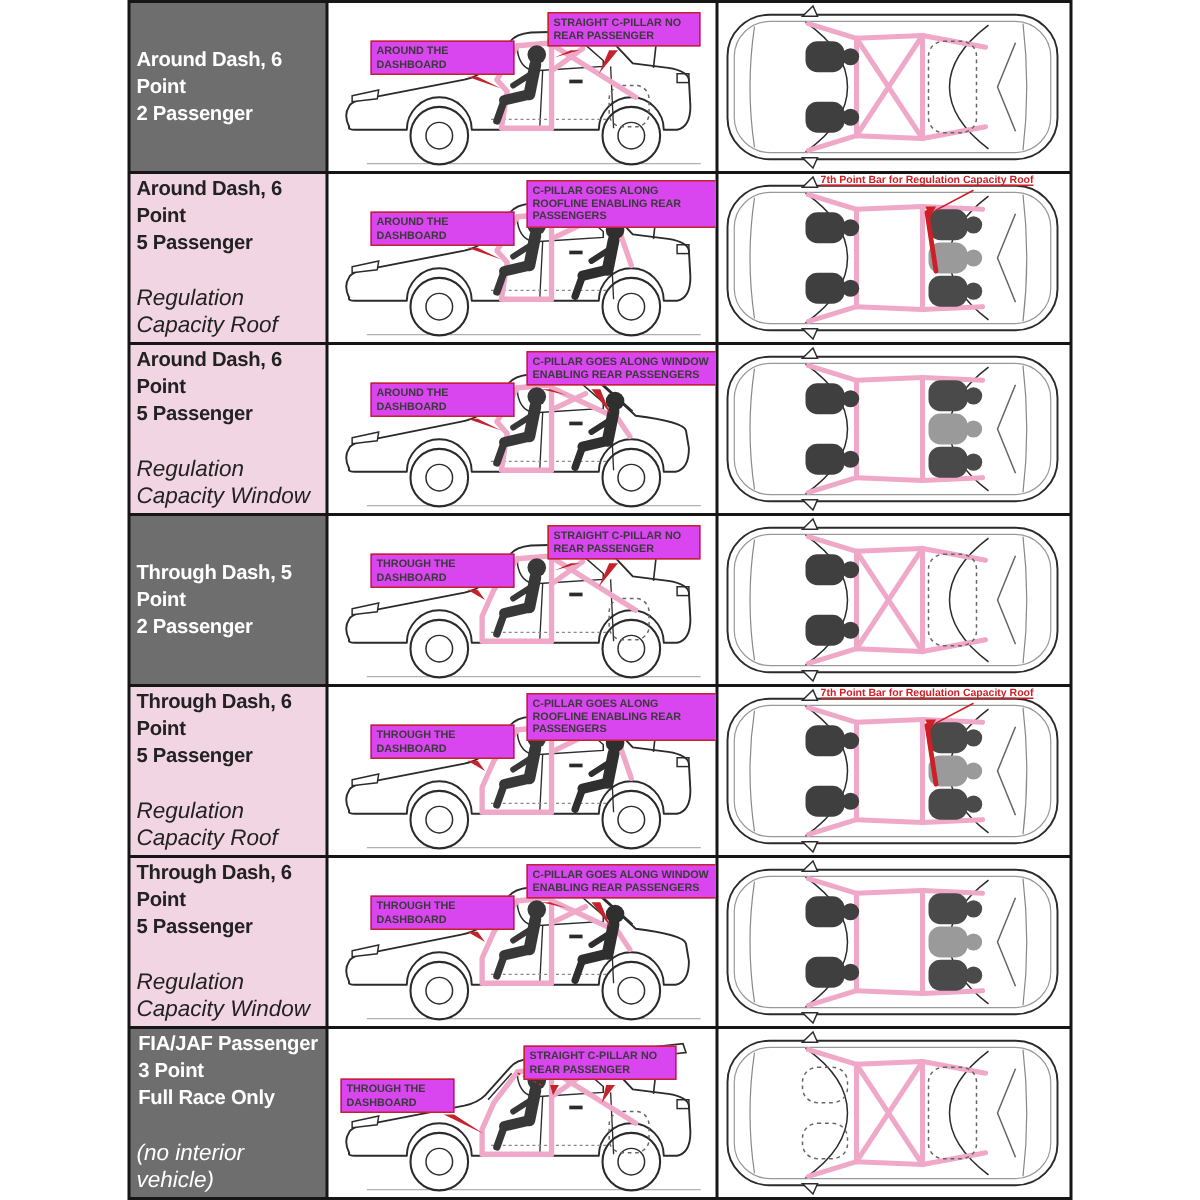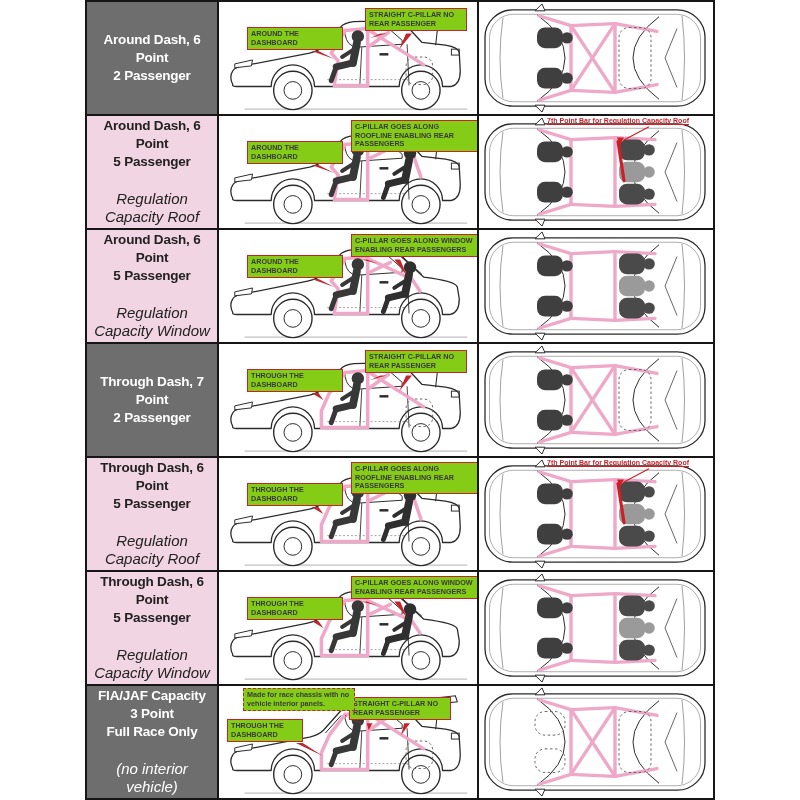--- a/index.html
+++ b/index.html
@@ -3,25 +3,25 @@
 <meta charset="utf-8">
 <style>
   html,body{margin:0;padding:0;background:#fff;}
   .page{position:relative;width:800px;height:800px;background:#ffffff;overflow:hidden;
         font-family:"Liberation Sans",sans-serif;}
   .chart{position:absolute;left:85px;top:0;width:630px;height:800px;background:#161616;
          display:grid;grid-template-rows:repeat(7,1fr);row-gap:2px;padding:2px;box-sizing:border-box;}
   .cfg-row{display:grid;grid-template-columns:130px 258px 234px;column-gap:2px;min-height:0;}
   .cell{background:#ffffff;position:relative;overflow:hidden;}
   .label-cell{display:flex;flex-direction:column;align-items:center;justify-content:center;
-              text-align:center;padding:4px;box-sizing:border-box;}
+              padding:4px;box-sizing:border-box;}
   .bold-line{font-weight:bold;font-size:13.5px;line-height:1.35;letter-spacing:-0.2px;}
   .note-line{font-size:15px;line-height:1.25;margin-top:18px;font-style:italic;}
   .svg-fill{position:absolute;left:0;top:0;width:100%;height:100%;display:block;}
-  .callout{position:absolute;background:#84cc16;border:1.5px solid #c4232b;color:#3a3a3a;
+  .callout{position:absolute;background:#d946ef;border:1.5px solid #c4232b;color:#3a3a3a;
            font-weight:bold;font-size:7.2px;line-height:1.2;padding:2px 3px;z-index:2;
            box-sizing:border-box;}
   .co-dash-std{left:28px;top:25px;width:96px;}
   .co-dash-race{left:8px;top:33px;width:76px;}
   .co-cp-straight{left:146px;top:6px;width:102px;}
   .co-cp-long{left:116px;top:4px;width:128px;margin-left:16px;}
   .co-cp-race{left:130px;top:11px;width:102px;}
   .co-race-note{left:24px;top:2px;width:112px;border-style:dashed;border-width:1.4px;}
   .red-note{position:absolute;top:1px;left:40px;width:170px;text-align:right;color:#cc1f26;
             font-weight:bold;font-size:7px;line-height:1.2;text-decoration:underline;z-index:2;}
@@ -298,21 +298,21 @@
               <circle cx="170" cy="57" r="5.8" fill="#9a9a9a"></circle>
               <rect x="140" y="69" width="26" height="21" rx="8" fill="#4a4a4a"></rect>
               <circle cx="170" cy="79.5" r="5.8" fill="#4a4a4a"></circle>
             </g>
           </svg>
     </div>
   </div>
       <div class="cfg-row">
     <div class="cell label-cell" style="background: rgb(110, 110, 110); color: rgb(255, 255, 255);">
       <div>
-            <div class="bold-line">Through Dash, 7 Point</div>
+            <div class="bold-line">Through Dash, 5 Point</div>
             <div class="bold-line">2 Passenger</div>
           </div>
 
     </div>
     <div class="cell side-cell">
       <svg class="svg-fill side-svg" viewBox="0 0 262 114" preserveAspectRatio="none">
             <line x1="26" y1="109" x2="252" y2="109" stroke="#b0b0b0" stroke-width="1"></line>
             <g>
               <path d="M14,84 Q10,76 14,70 Q16,66 30,64 L92,52 Q101,50 106,45 L123,26 Q127,21 137,20 L176,19 Q186,19 192,26 L206,41 L230,44 Q243,46 244,52 L245,70 Q245,84 236,86 L227,86 A22,22 0 0 0 183,86 L97,86 A22,22 0 0 0 53,86 L18,86 Q13,86 14,84 Z" fill="#fff" stroke="#2b2b2b" stroke-width="1.3" stroke-linejoin="round"></path>
               <line x1="220" y1="44" x2="223" y2="17" stroke="#2b2b2b" stroke-width="1.1"></line>
@@ -569,21 +569,21 @@
               <circle cx="170" cy="57" r="5.8" fill="#9a9a9a"></circle>
               <rect x="140" y="69" width="26" height="21" rx="8" fill="#4a4a4a"></rect>
               <circle cx="170" cy="79.5" r="5.8" fill="#4a4a4a"></circle>
             </g>
           </svg>
     </div>
   </div>
       <div class="cfg-row">
     <div class="cell label-cell" style="background: rgb(110, 110, 110); color: rgb(255, 255, 255);">
       <div>
-            <div class="bold-line">FIA/JAF Capacity</div>
+            <div class="bold-line">FIA/JAF Passenger</div>
             <div class="bold-line">3 Point</div>
             <div class="bold-line">Full Race Only</div>
           </div>
       <div class="note-line">(no interior vehicle)</div>
     </div>
     <div class="cell side-cell">
       <svg class="svg-fill side-svg" viewBox="0 0 262 114" preserveAspectRatio="none">
             <line x1="26" y1="109" x2="252" y2="109" stroke="#b0b0b0" stroke-width="1"></line>
             <g>
               <path d="M14,84 Q10,76 14,70 Q16,66 30,64 L92,52 Q101,50 106,45 L123,26 Q127,21 137,20 L176,19 Q186,19 192,26 L206,41 L230,44 Q243,46 244,52 L245,70 Q245,84 236,86 L227,86 A22,22 0 0 0 183,86 L97,86 A22,22 0 0 0 53,86 L18,86 Q13,86 14,84 Z" fill="#fff" stroke="#2b2b2b" stroke-width="1.3" stroke-linejoin="round"></path>
@@ -615,21 +615,20 @@
               <line x1="119" y1="66" x2="114" y2="80" stroke="#383838" stroke-width="5" stroke-linecap="round"></line>
               <line x1="139" y1="47" x2="125" y2="56" stroke="#383838" stroke-width="4" stroke-linecap="round"></line>
             </g>
             <polygon points="78,58 85,58 105,71" fill="#c4232b"></polygon>
             <polygon points="150,38 156,38 152,45" fill="#c4232b"></polygon>
             <polygon points="188,38 194,38 185,50" fill="#c4232b"></polygon>
             <path d="M128,30 L146,39" stroke="#c4232b" stroke-width="1" stroke-dasharray="2,2" fill="none"></path>
           </svg>
       <div class="callout co-dash-race">THROUGH THE DASHBOARD</div>
       <div class="callout co-cp-race">STRAIGHT C-PILLAR NO REAR PASSENGER</div>
-      <div class="callout co-race-note">Made for race chassis with no vehicle interior panels.</div>
     </div>
     <div class="cell top-cell">
 
       <svg class="svg-fill top-svg" viewBox="0 0 234 114" preserveAspectRatio="none">
             <g>
               <rect x="6" y="8" width="220" height="98" rx="28" fill="#fff" stroke="#2b2b2b" stroke-width="1.3"></rect>
               <rect x="10.5" y="12.5" width="211" height="89" rx="24" fill="none" stroke="#999" stroke-width="0.8"></rect>
               <path d="M58,13 Q86,33 86,57 Q86,81 58,101" fill="none" stroke="#2b2b2b" stroke-width="1"></path>
               <path d="M24,16 Q18,57 24,98" fill="none" stroke="#888" stroke-width="0.8"></path>
               <path d="M180,15 Q154,35 154,57 Q154,79 180,99" fill="none" stroke="#2b2b2b" stroke-width="1"></path>

